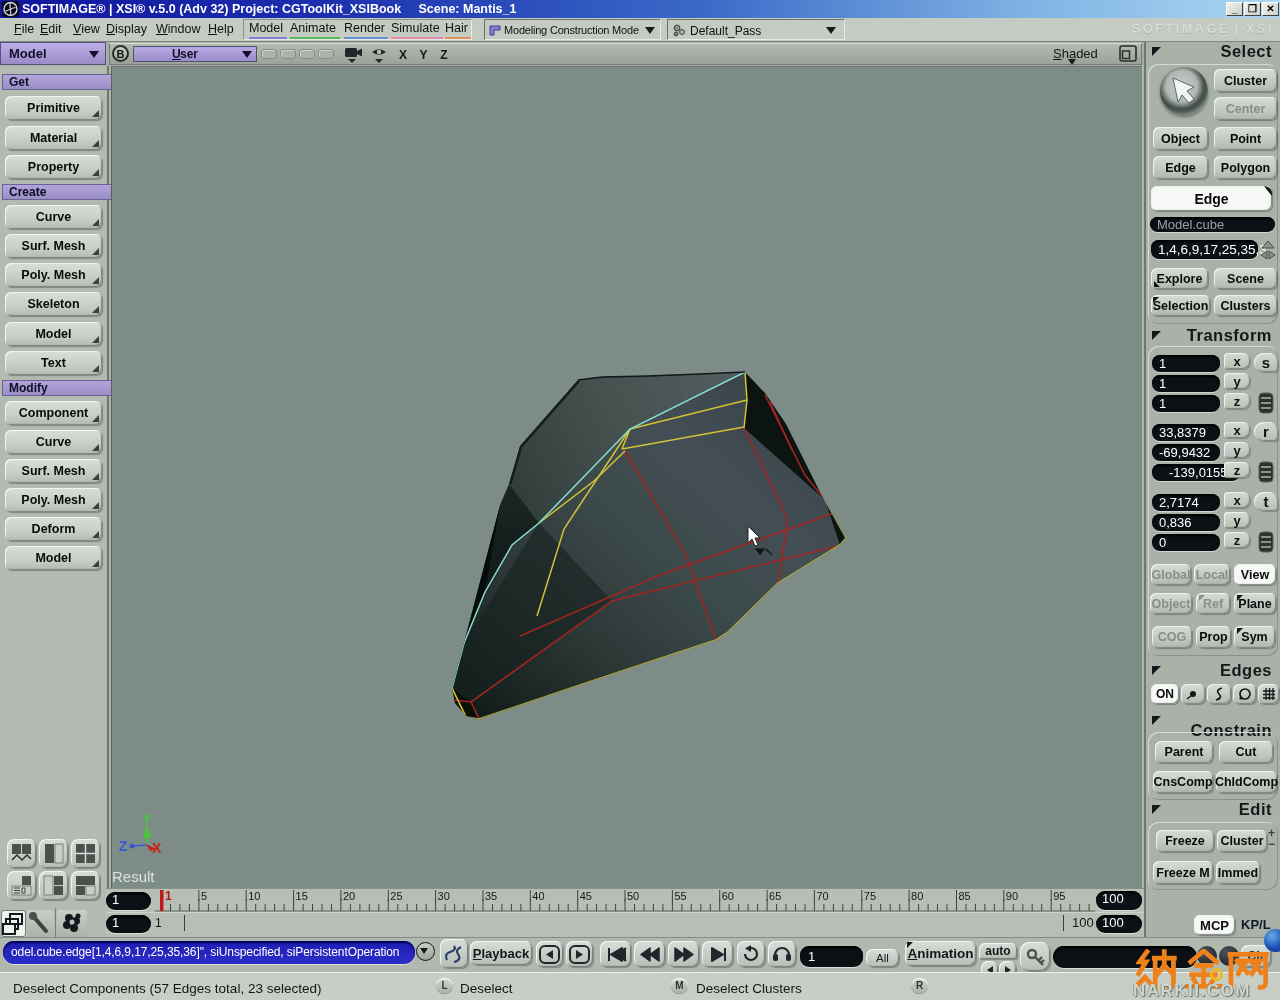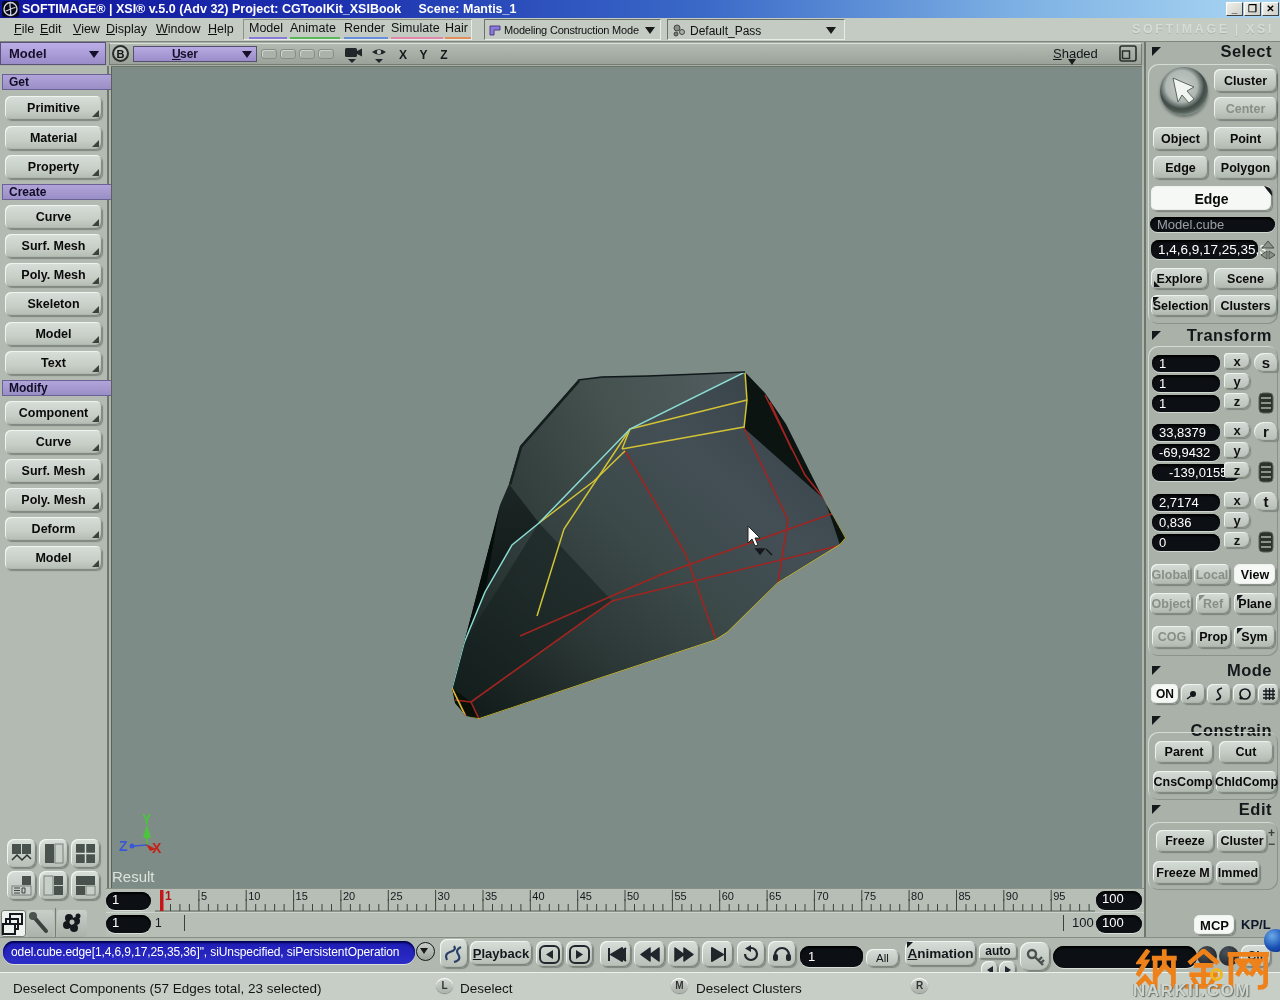--- a/index.html
+++ b/index.html
@@ -403,21 +403,21 @@
 <div class="rbtn dis abs" style="left:1150px;top:593px;width:42px;height:21px;">Object</div>
 <div class="rbtn dis abs" style="left:1196px;top:593px;width:34px;height:21px;">Ref</div>
 <div class="tri abs" style="left:1199px;top:595px;border-top:6px solid #878f87;border-right:6px solid transparent;"></div>
 <div class="rbtn abs" style="left:1234px;top:593px;width:42px;height:21px;">Plane</div>
 <div class="tri abs" style="left:1237px;top:595px;border-top:6px solid #15181b;border-right:6px solid transparent;"></div>
 <div class="rbtn dis abs" style="left:1152px;top:626px;width:40px;height:22px;">COG</div>
 <div class="rbtn abs" style="left:1196px;top:626px;width:35px;height:22px;">Prop</div>
 <div class="rbtn abs" style="left:1234px;top:626px;width:41px;height:22px;">Sym</div>
 <div class="tri abs" style="left:1237px;top:628px;border-top:6px solid #15181b;border-right:6px solid transparent;"></div>
 
-<div class="rhdr abs" style="left:1150px;top:661px;width:122px;">Mode</div>
+<div class="rhdr abs" style="left:1150px;top:661px;width:122px;">Edges</div>
 <div class="tri abs" style="left:1152px;top:666px;border-top:9px solid #15181b;border-right:9px solid transparent;"></div>
 <div class="rbtn act abs" style="left:1151px;top:684px;width:28px;height:20px;font-size:12px;">ON</div>
 <div class="rbtn abs" style="left:1181px;top:684px;width:24px;height:20px;">
       <svg width="16" height="14">
         <circle cx="8" cy="7" r="3" fill="#14181c"></circle>
         <path d="M2 12 L6 9" stroke="#14181c" stroke-width="1.5"></path>
       </svg>
     </div>
 <div class="rbtn abs" style="left:1207px;top:684px;width:24px;height:20px;">
       <svg width="16" height="16">

